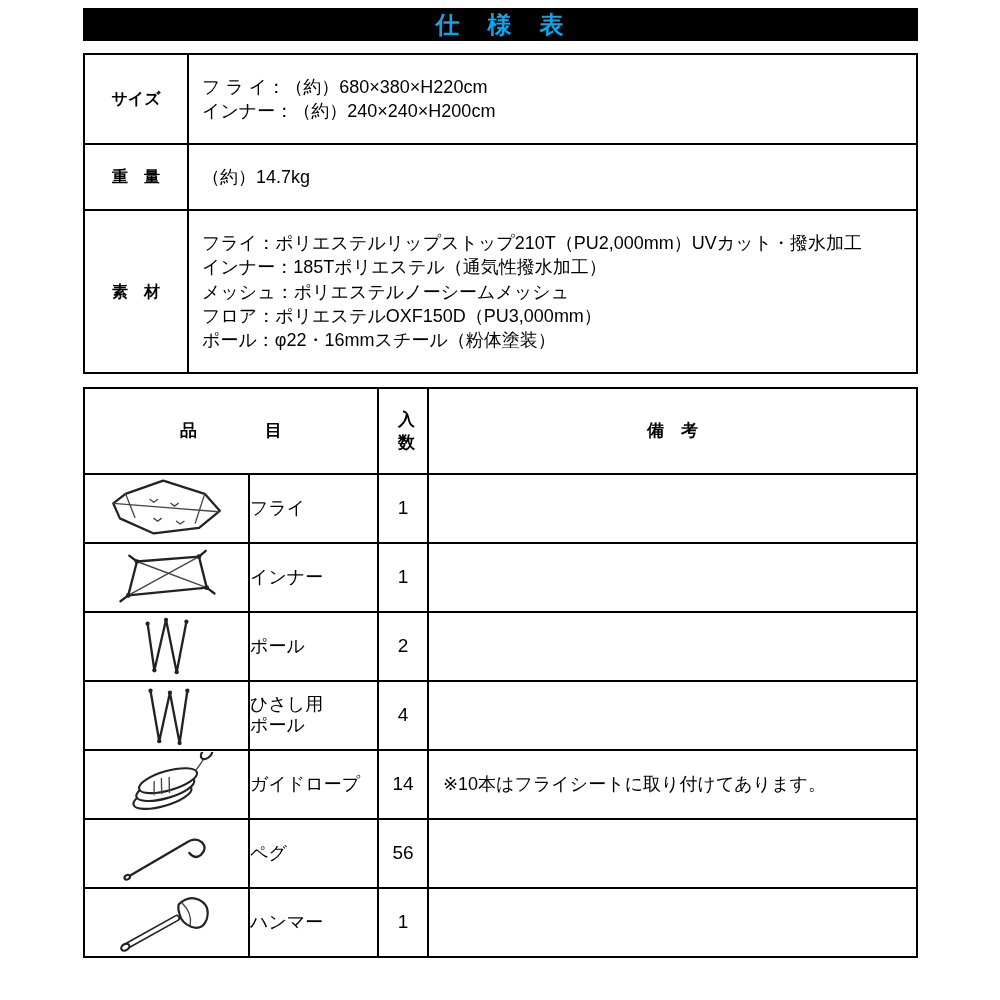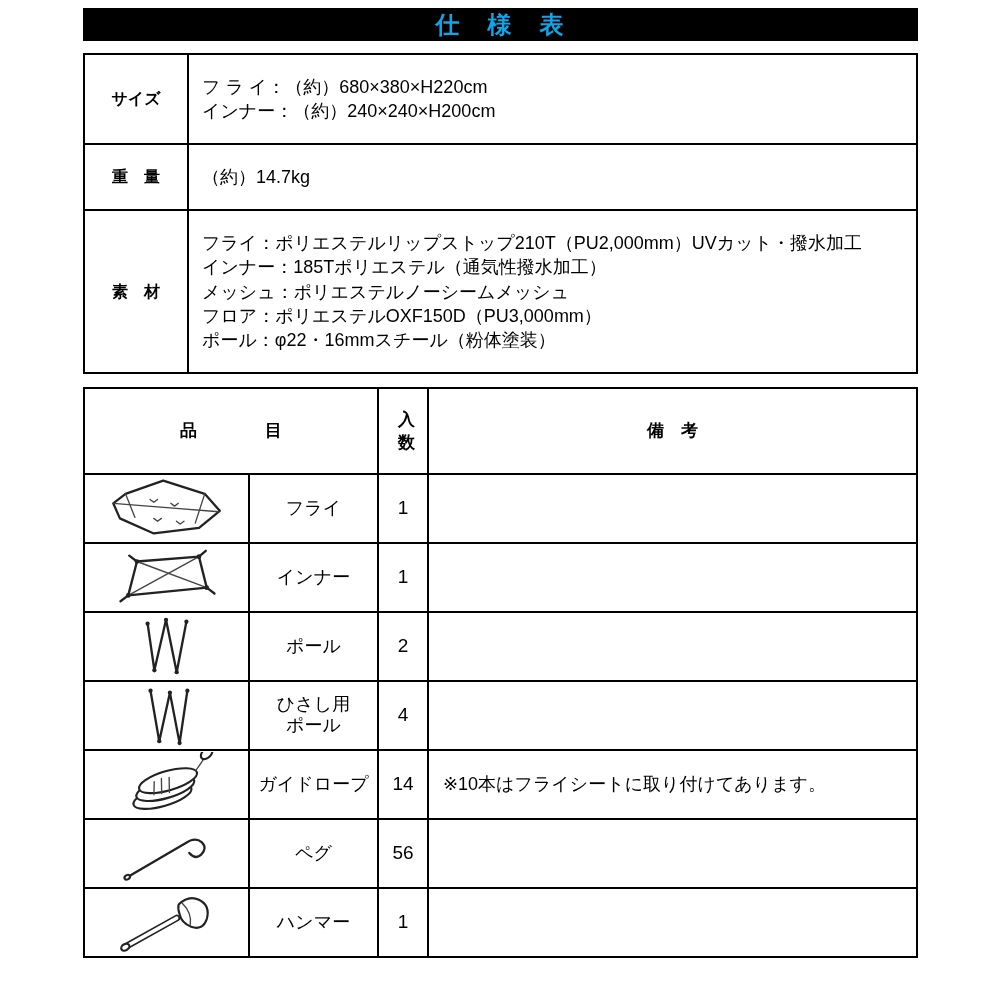--- a/index.html
+++ b/index.html
@@ -30,21 +30,21 @@
   
   table.parts { width:100%; border-collapse:collapse; table-layout:fixed; margin-top:13px; }
   table.parts th, table.parts td { border:2px solid #000; vertical-align:middle; }
   table.parts th { height:30px; font-size:17px; font-weight:bold; text-align:center; padding:19px; }
   table.parts td { height:69px; }
   col.c-icon { width:165px; }
   col.c-name { width:129px; }
   col.c-qty  { width:50px; }
   td.icon-cell { text-align:center; }
   td.icon-cell svg { vertical-align:middle; }
-  td.name-cell { text-align:center; font-size:18px; line-height:1.2; white-space:pre-line; }
+  td.name-cell { font-size:18px; line-height:1.2; white-space:pre-line; }
   td.qty-cell { text-align:center; font-size:19px; }
   td.remark-cell { font-size:18px; padding:16px 14px; text-align:left; }
 
   svg .ln { fill:none; stroke:#222; stroke-width:2.4; stroke-linecap:round; stroke-linejoin:round; }
   svg .thin { fill:none; stroke:#444; stroke-width:1.4; stroke-linecap:round; stroke-linejoin:round; }
   svg .wfill { fill:#fff; stroke:#222; stroke-width:2.2; stroke-linejoin:round; }
   svg .dot { fill:#222; stroke:none; }
 </style>
 </head>
 <body>

